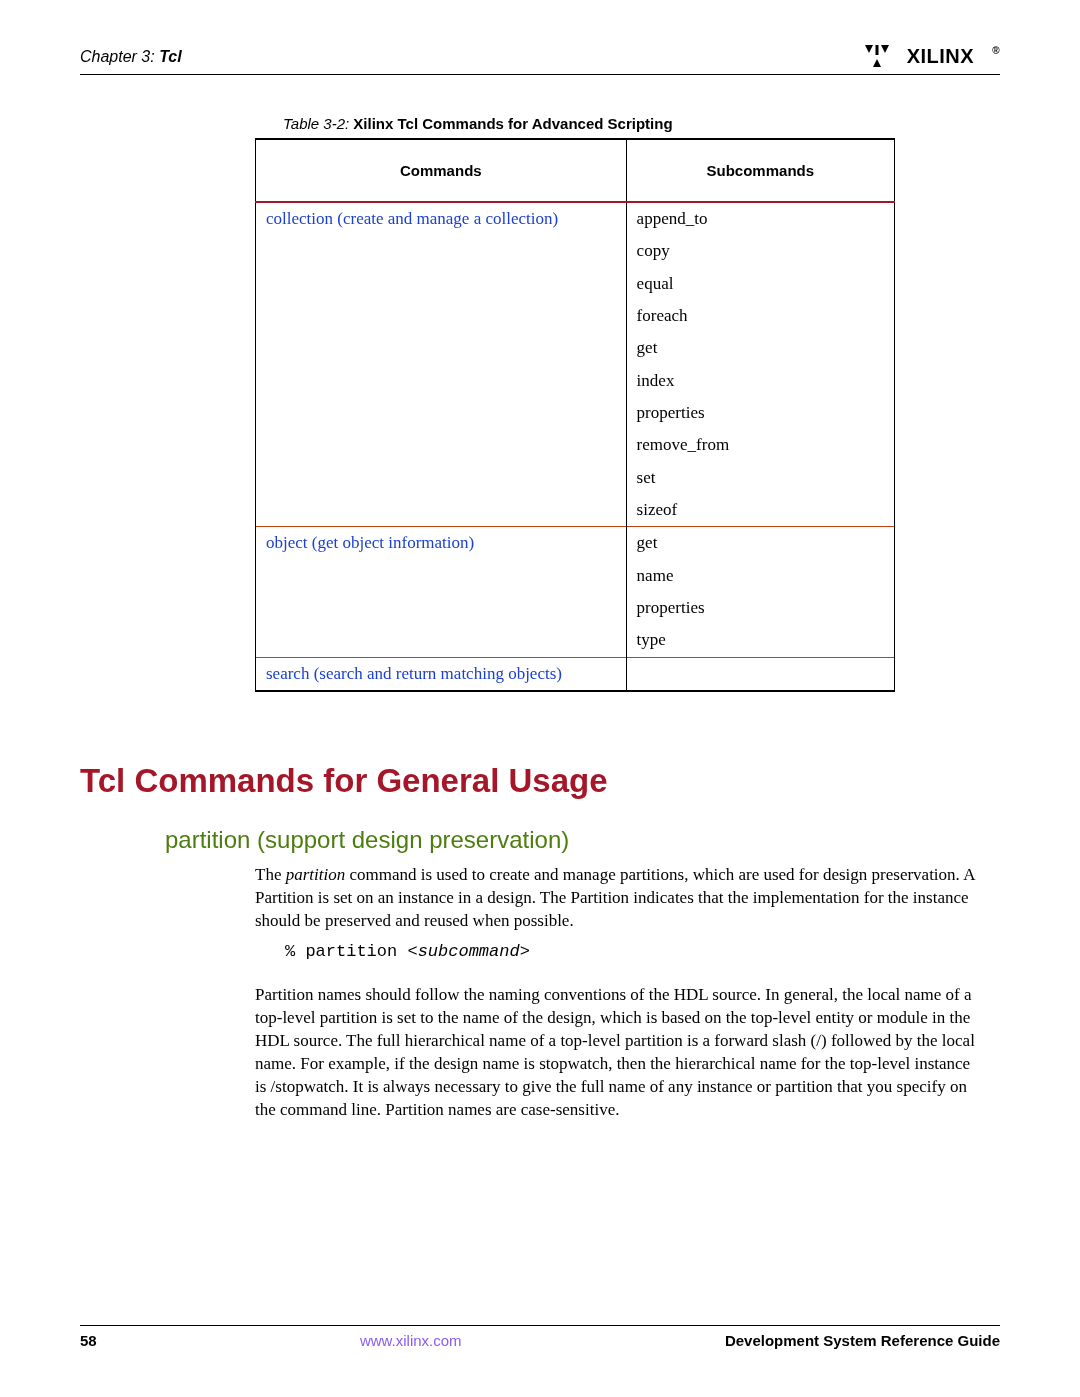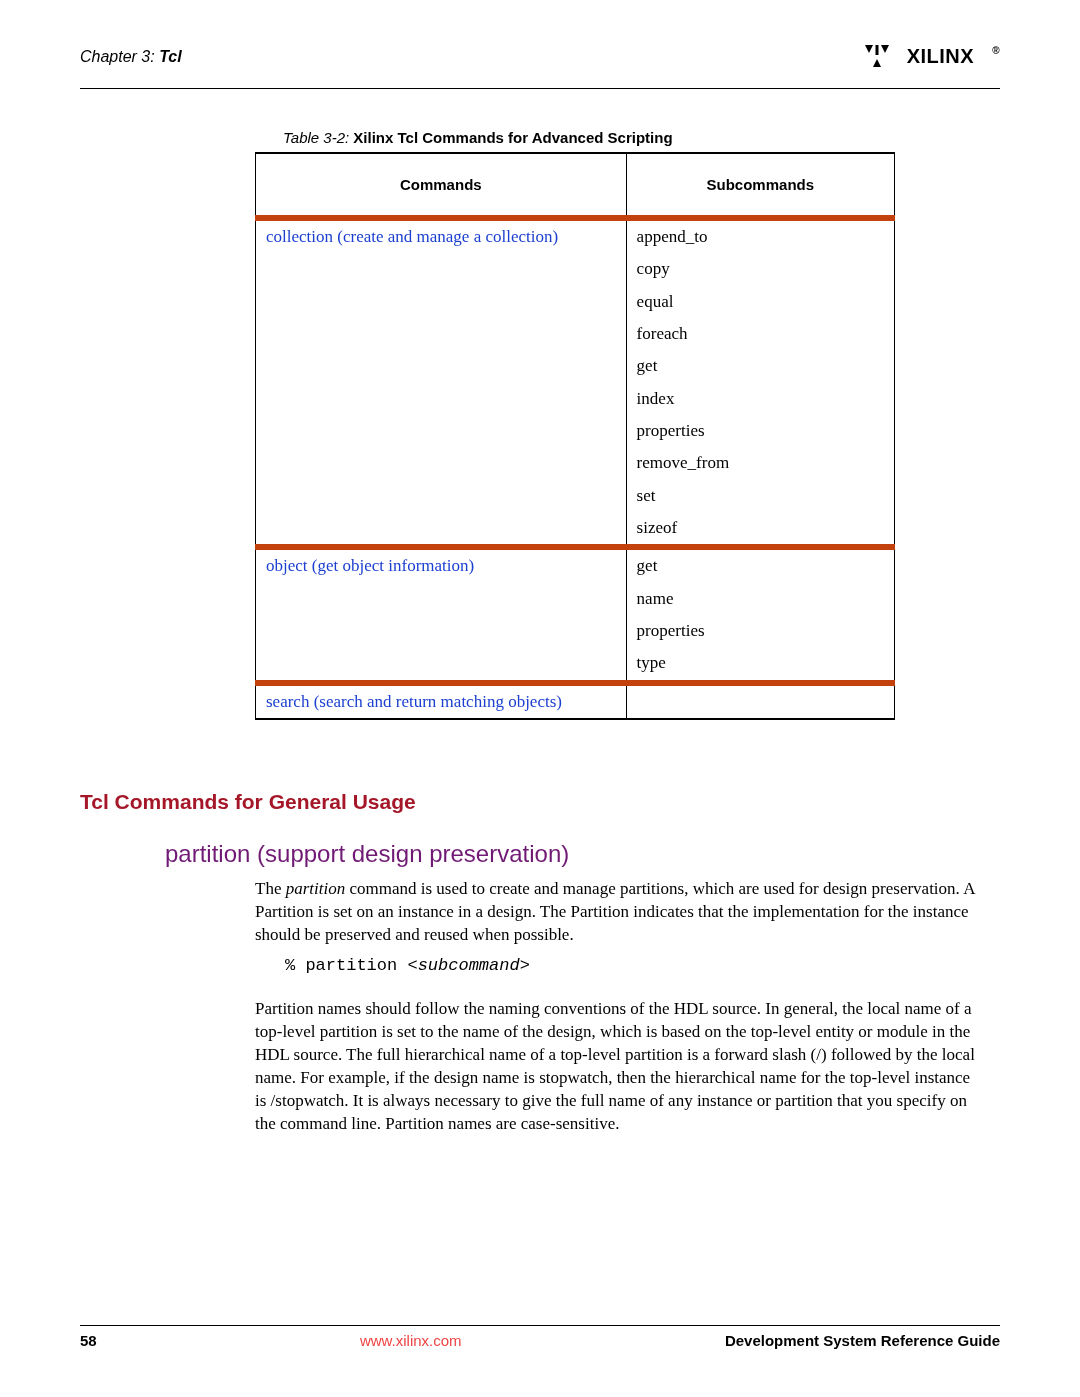--- a/index.html
+++ b/index.html
@@ -16,21 +16,21 @@
   .page {
     padding: 45px 80px 60px 80px;
     box-sizing: border-box;
     height: 100%;
     position: relative;
   }
   .header {
     display: flex;
     justify-content: space-between;
     align-items: center;
-    margin-bottom: 20px;
+    margin-bottom: 6px;
   }
   .chapter {
     font-family: Arial, Helvetica, sans-serif;
     font-style: italic;
     font-size: 16px;
   }
   .chapter .bold { font-weight: bold; font-style: italic; }
   .logo {
     display: flex;
     gap: 18px;
@@ -78,42 +78,42 @@
     border-right: 1px solid #000;
     padding: 22px 8px;
   }
   td {
     border-left: 1px solid #000;
     border-right: 1px solid #000;
     padding: 3px 10px;
     vertical-align: top;
     line-height: 1.55;
   }
-  tr.group-top td { border-top: 6px solid #c2410c; }
+  tr.group-top td { border-top: 1px solid #c2410c; }
   tr.last td { border-bottom: 2px solid #000; }
   .link { color: #1a3fd1; }
   .h1 {
     font-family: Arial, Helvetica, sans-serif;
     color: #a51728;
-    font-size: 21px;
+    font-size: 33px;
     font-weight: bold;
     margin-top: 70px;
     margin-bottom: 14px;
   }
   .body-indent {
     margin-left: 175px;
     width: 720px;
     font-size: 17px;
     line-height: 1.35;
   }
   .body-indent p { margin: 0 0 6px 0; }
   .inline-link { color: #1a3fd1; }
   .h2 {
     font-family: Arial, Helvetica, sans-serif;
-    color: #701a75;
+    color: #4d7c0f;
     font-size: 24px;
     font-weight: normal;
     margin-top: 26px;
     margin-bottom: 10px;
     margin-left: 85px;
   }
   .code {
     font-family: "Courier New", Courier, monospace;
     font-size: 17px;
     margin: 8px 0 20px 30px;
@@ -128,21 +128,21 @@
     display: flex;
     justify-content: space-between;
     border-top: 1.5px solid #000;
     padding-top: 6px;
     font-family: Arial, Helvetica, sans-serif;
     font-size: 15px;
     font-weight: bold;
     gap: 44px;
   }
   .footer .mid { text-align:center; flex:1; font-weight: normal;}
-  .footer .mid a { color:#ef4444; text-decoration:none; }
+  .footer .mid a { color:#8b5cf6; text-decoration:none; }
   .col-command { width: 58%; }
   .col-sub { width: 42%; }
 </style>
 </head>
 <body>
 
 <div class="page">
   <div class="header">
     <div class="chapter">
       <span>Chapter 3:</span>

